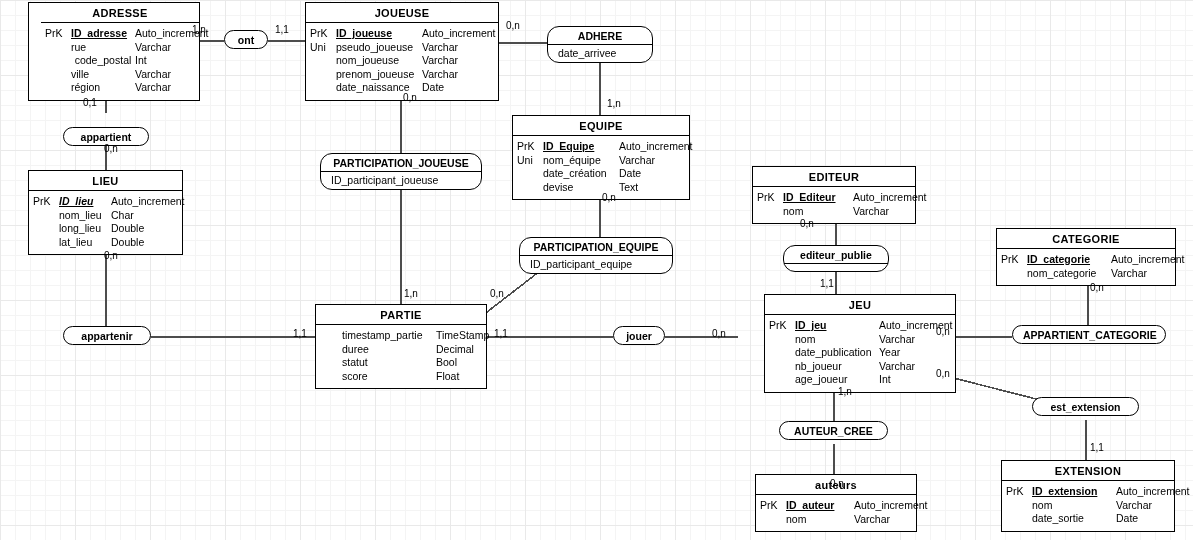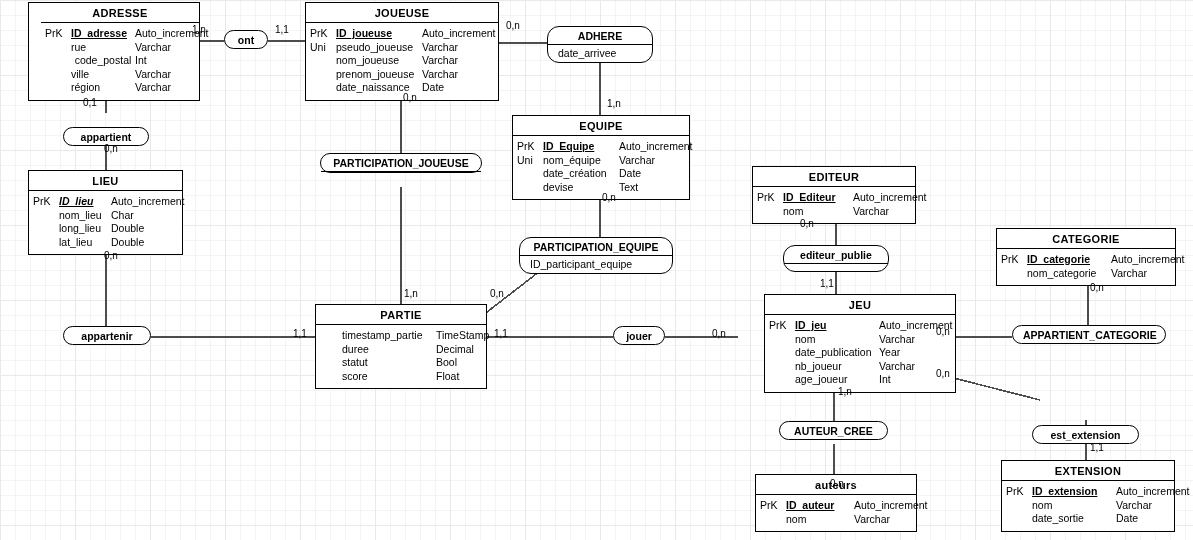--- a/index.html
+++ b/index.html
@@ -407,39 +407,40 @@
       </div>
       <div class="rel has-attr" style="left: 547px; top: 26px; width: 106px;">
         <div class="rel-title">ADHERE</div>
         <div class="rel-attr">date_arrivee</div>
       </div>
       <div class="rel" style="left: 63px; top: 113px; width: 86px; margin-top: 14px;">
         <div class="rel-title">appartient</div>
       </div>
       <div class="rel has-attr" style="left: 320px; top: 153px; width: 162px;">
         <div class="rel-title">PARTICIPATION_JOUEUSE</div>
+        <div class="rel-attr">ID_participant_joueuse</div>
       </div>
       <div class="rel has-attr" style="left: 519px; top: 237px; width: 154px;">
         <div class="rel-title">PARTICIPATION_EQUIPE</div>
         <div class="rel-attr">ID_participant_equipe</div>
       </div>
       <div class="rel has-attr" style="left: 783px; top: 245px; width: 106px;">
         <div class="rel-title">editeur_publie</div>
         <div class="rel-attr empty"></div>
       </div>
       <div class="rel" style="left: 63px; top: 326px; width: 88px;">
         <div class="rel-title">appartenir</div>
       </div>
       <div class="rel" style="left: 613px; top: 326px; width: 52px;">
         <div class="rel-title">jouer</div>
       </div>
       <div class="rel" style="left: 1012px; top: 325px; width: 154px;">
         <div class="rel-title">APPARTIENT_CATEGORIE</div>
       </div>
-      <div class="rel" style="left: 1032px; top: 397px; width: 107px; margin-top: 28px;">
+      <div class="rel" style="left: 1032px; top: 397px; width: 107px;">
         <div class="rel-title">est_extension</div>
       </div>
       <div class="rel" style="left: 779px; top: 421px; width: 109px;">
         <div class="rel-title">AUTEUR_CREE</div>
       </div>
       <div class="card" style="left: 192px; top: 24px;">1,n</div>
       <div class="card" style="left: 275px; top: 24px;">1,1</div>
       <div class="card" style="left: 506px; top: 20px;">0,n</div>
       <div class="card" style="left: 607px; top: 98px;">1,n</div>
       <div class="card" style="left: 83px; top: 97px;">0,1</div>

